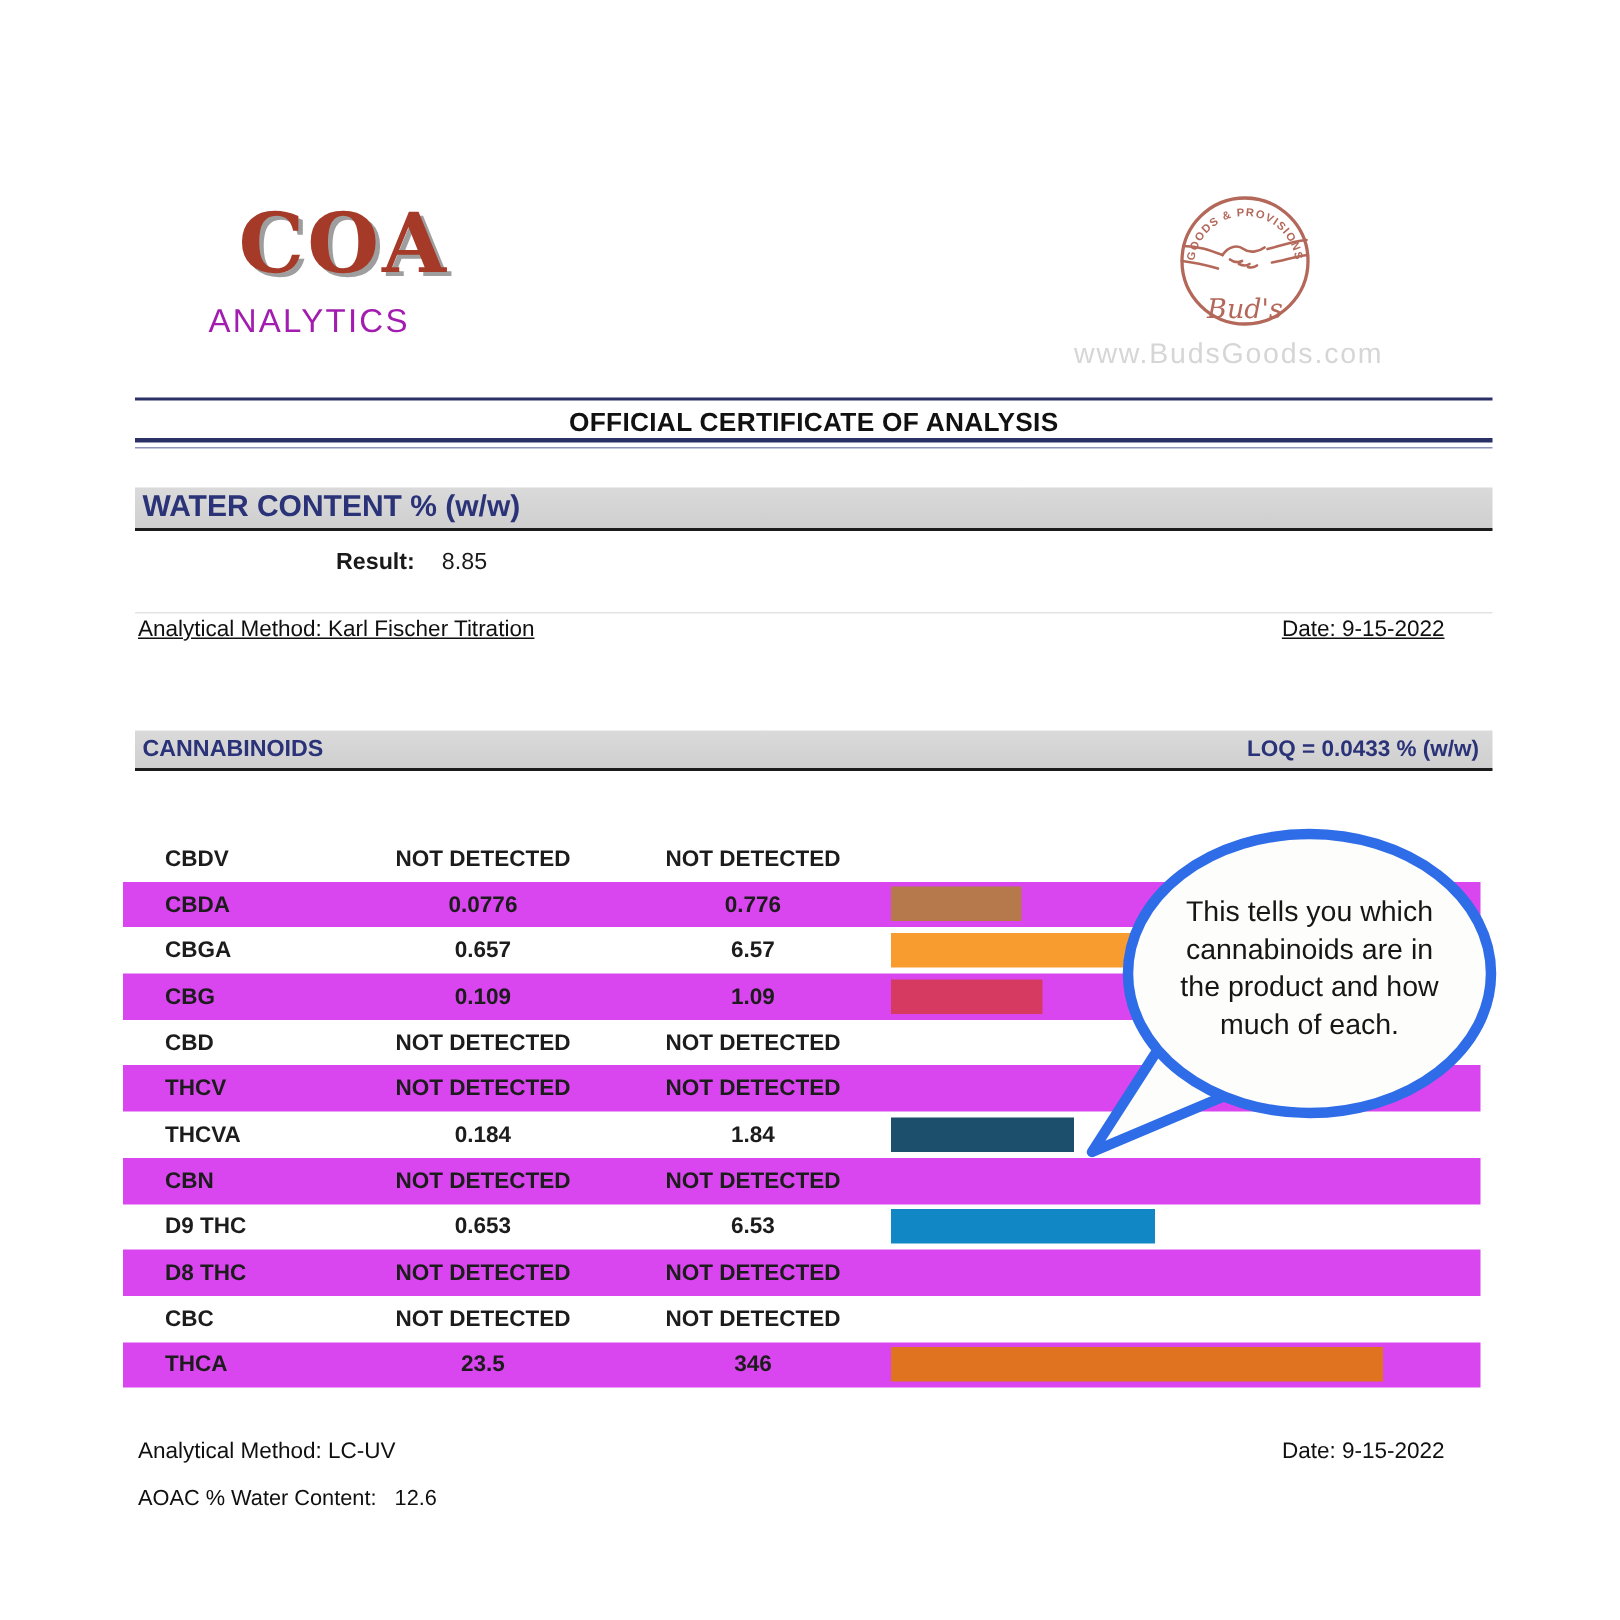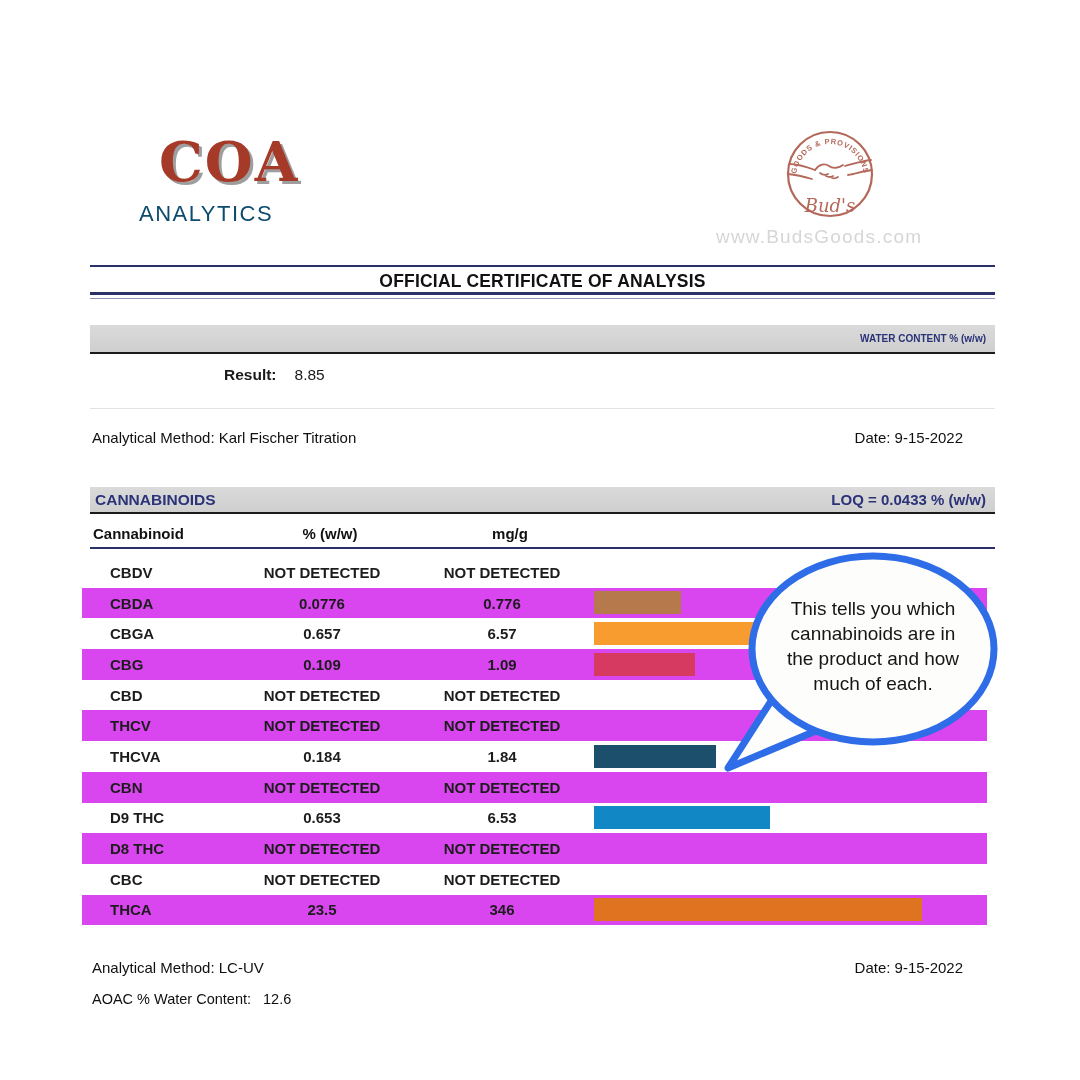--- a/index.html
+++ b/index.html
@@ -3,48 +3,48 @@
 <meta charset="utf-8">
 <style>
   html,body{margin:0;padding:0;background:#ffffff;}
   .page{position:relative;width:1080px;height:1080px;background:#ffffff;overflow:hidden;
         font-family:"Liberation Sans",sans-serif;color:#1a1a1a;}
 
   
   .coa-logo{position:absolute;left:133px;top:134px;font-family:"DejaVu Serif",serif;
             font-weight:700;font-size:55px;line-height:1;color:#a63a28;letter-spacing:2px;
             text-shadow:3px 3px 0 #9e9e9e;}
-  .coa-sub{position:absolute;left:139px;top:201px;font-size:22px;letter-spacing:1.5px;color:#0c4a6e;}
+  .coa-sub{position:absolute;left:139px;top:201px;font-size:22px;letter-spacing:1.5px;color:#a21caf;}
   .vendor-svg{position:absolute;left:773px;top:122px;width:114px;height:104px;}
   .vendor-site{position:absolute;left:716px;top:226px;font-size:19px;color:#d6d6d6;letter-spacing:1.2px;}
 
   
   .rule-top{position:absolute;left:90px;top:265px;width:905px;height:2px;background:#2b3166;}
   .doc-title{position:absolute;left:90px;top:271px;width:905px;text-align:center;
              font-size:17.5px;font-weight:700;color:#111;letter-spacing:.2px;}
   .rule-double{position:absolute;left:90px;top:292px;width:905px;height:7px;
                border-top:3px solid #2b3166;border-bottom:1px solid #8e93b8;box-sizing:border-box;}
 
   
   .section-bar{position:absolute;left:90px;width:905px;box-sizing:border-box;
                background:linear-gradient(#dadada,#cfcfcf);border-bottom:2px solid #1b1b1b;
                display:flex;align-items:center;justify-content:space-between;
                padding:0 9px 0 5px;color:#2a3278;font-weight:700;}
-  .water-bar{top:325px;height:29px;font-size:10px;justify-content:flex-end;}
+  .water-bar{top:325px;height:29px;font-size:20px;}
   .cann-bar{top:487px;height:27px;font-size:15.5px;}
   .loq{color:#2a3278;font-weight:700;font-size:15px;}
 
   
   .result-row{position:absolute;left:224px;top:366px;font-size:15.5px;}
   .result-label{font-weight:700;margin-right:18px;}
   .hairline{position:absolute;left:90px;top:408px;width:905px;height:1px;background:#e3e3e3;}
   .meta-row{position:absolute;left:92px;width:901px;display:flex;justify-content:space-between;
             font-size:15px;color:#101010;}
   .meta-row .date{margin-right:30px;}
-  .meta1{top:429px;}
+  .meta1{top:411px;text-decoration:underline;}
   .meta2{top:959px;}
   .aoac{position:absolute;left:92px;top:991px;font-size:14.5px;color:#101010;}
   .aoac .val{margin-left:12px;}
 
   
   .tgrid{display:grid;grid-template-columns:150px 180px 180px 1fr;align-items:center;}
   .table-head{position:absolute;left:90px;top:519px;width:905px;height:30px;box-sizing:border-box;
               font-size:15px;font-weight:600;color:#111;border-bottom:2px solid #2b3166;}
   .table-head .h-name{padding-left:3px;}
   .h-center{text-align:center;}
@@ -108,26 +108,20 @@
   <div class="meta-row meta1">
     <span>Analytical Method: Karl Fischer Titration</span>
     <span class="date">Date: 9-15-2022</span>
   </div>
 
   <div class="section-bar cann-bar">
     <span>CANNABINOIDS</span>
     <span class="loq">LOQ = 0.0433 % (w/w)</span>
   </div>
 
-  <div class="table-head tgrid">
-    <span class="h-name">Cannabinoid</span>
-    <span class="h-center">% (w/w)</span>
-    <span class="h-center">mg/g</span>
-    <span></span>
-  </div>
 
   <div class="table-body">
     <div class="t-row tgrid">
       <span class="c-name">CBDV</span>
       <span class="c-pct">NOT DETECTED</span>
       <span class="c-mgg">NOT DETECTED</span>
       <span></span>
 
     </div>
 

